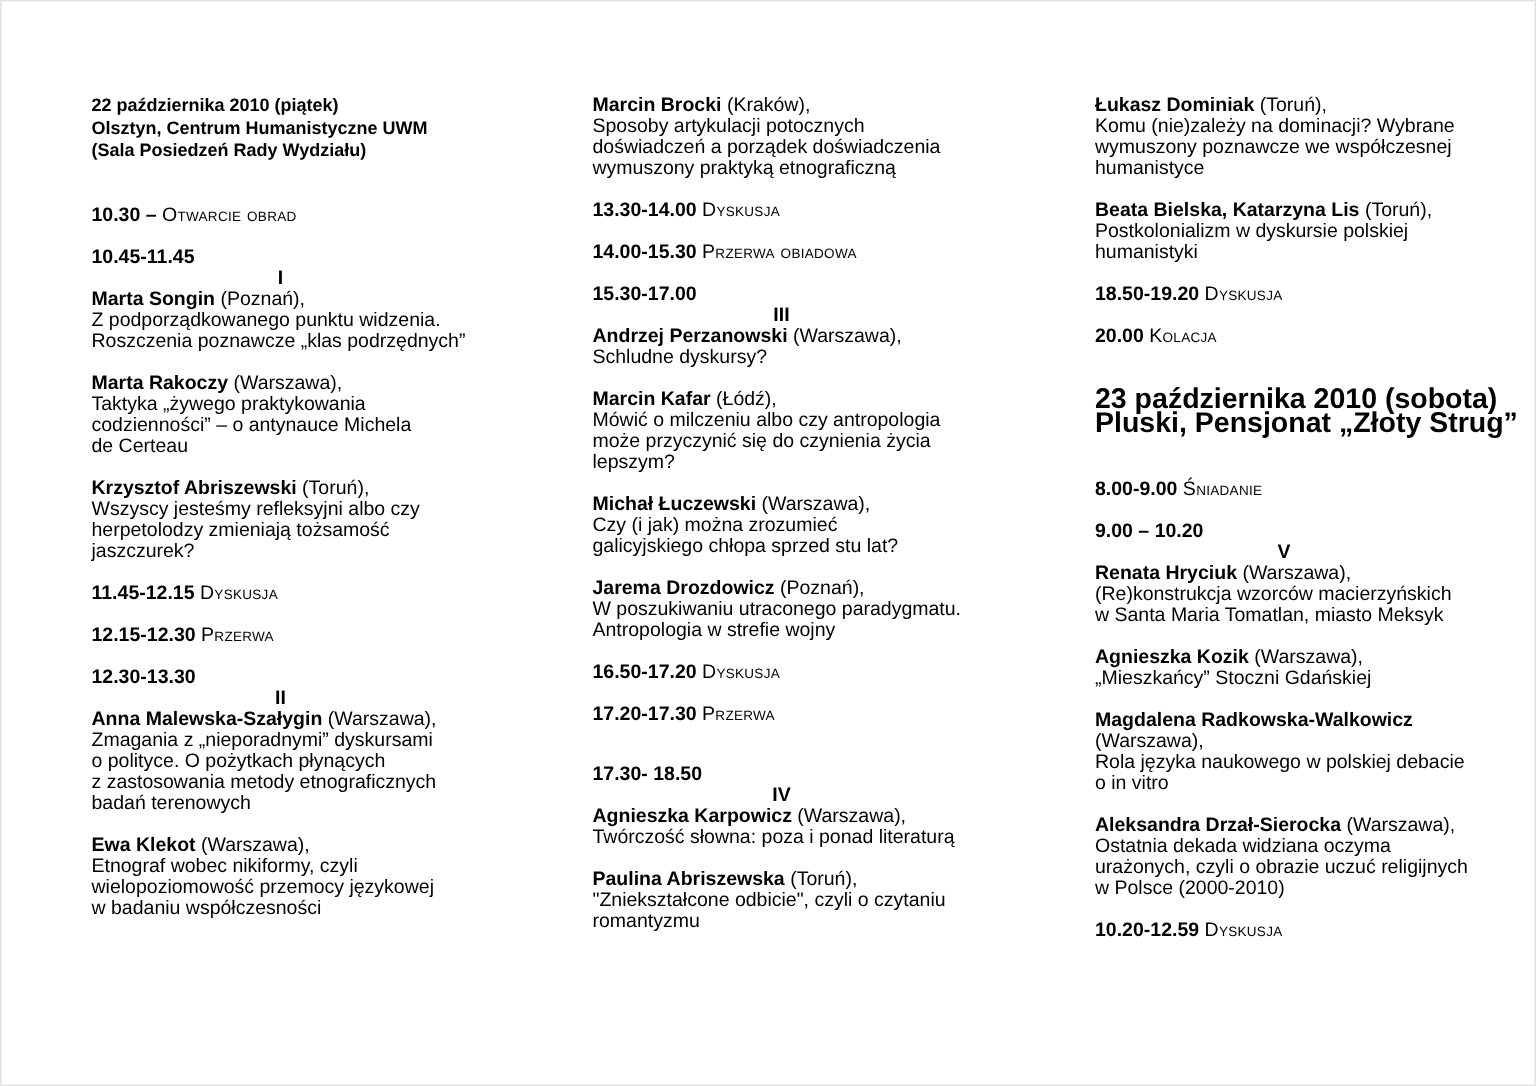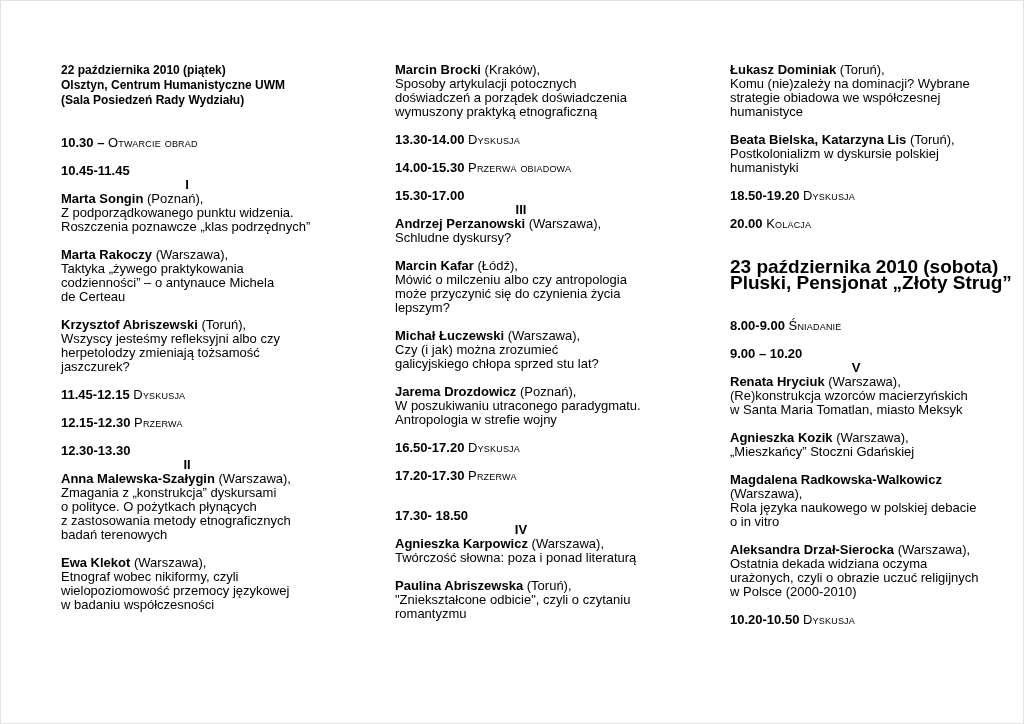--- a/index.html
+++ b/index.html
@@ -63,21 +63,21 @@
         <div class="line desc">jaszczurek?</div>
       </div>
       <div class="block caps" style="margin-top: 14px;"><span class="pre">11.45-12.15 </span><span class="sc">Dyskusja</span></div>
       <div class="block caps" style="margin-top: 14px;"><span class="pre">12.15-12.30 </span><span class="sc">Przerwa</span></div>
       <div class="block session" style="margin-top: 14px;">
         <div class="time">12.30-13.30</div>
         <div class="numeral">II</div>
       </div>
       <div class="block talk" style="margin-top: 0px;">
         <div class="line head"><span class="name">Anna Malewska-Szałygin</span> <span class="affil">(Warszawa),</span></div>
-        <div class="line desc">Zmagania z „konstrukcja” dyskursami</div>
+        <div class="line desc">Zmagania z „nieporadnymi” dyskursami</div>
         <div class="line desc">o polityce. O pożytkach płynących</div>
         <div class="line desc">z zastosowania metody etnograficznych</div>
         <div class="line desc">badań terenowych</div>
       </div>
       <div class="block talk" style="margin-top: 14px;">
         <div class="line head"><span class="name">Ewa Klekot</span> <span class="affil">(Warszawa),</span></div>
         <div class="line desc">Etnograf wobec nikiformy, czyli</div>
         <div class="line desc">wielopoziomowość przemocy językowej</div>
         <div class="line desc">w badaniu współczesności</div>
       </div>
@@ -128,21 +128,21 @@
       <div class="block talk" style="margin-top: 14px;">
         <div class="line head"><span class="name">Paulina Abriszewska</span> <span class="affil">(Toruń),</span></div>
         <div class="line desc">"Zniekształcone odbicie", czyli o czytaniu</div>
         <div class="line desc">romantyzmu</div>
       </div>
     </div>
     <div class="column">
       <div class="block talk" style="margin-top: 0px;">
         <div class="line head"><span class="name">Łukasz Dominiak</span> <span class="affil">(Toruń),</span></div>
         <div class="line desc">Komu (nie)zależy na dominacji? Wybrane</div>
-        <div class="line desc">strategie obiadowa we współczesnej</div>
+        <div class="line desc">wymuszony poznawcze we współczesnej</div>
         <div class="line desc">humanistyce</div>
       </div>
       <div class="block talk" style="margin-top: 14px;">
         <div class="line head"><span class="name">Beata Bielska, Katarzyna Lis</span> <span class="affil">(Toruń),</span></div>
         <div class="line desc">Postkolonializm w dyskursie polskiej</div>
         <div class="line desc">humanistyki</div>
       </div>
       <div class="block caps" style="margin-top: 14px;"><span class="pre">18.50-19.20 </span><span class="sc">Dyskusja</span></div>
       <div class="block caps" style="margin-top: 14px;"><span class="pre">20.00 </span><span class="sc">Kolacja</span></div>
       <div class="block heading large" style="margin-top: 28px;">
@@ -168,15 +168,15 @@
         <div class="line"><span class="affil">(Warszawa),</span></div>
         <div class="line desc">Rola języka naukowego w polskiej debacie</div>
         <div class="line desc">o in vitro</div>
       </div>
       <div class="block talk" style="margin-top: 14px;">
         <div class="line head"><span class="name">Aleksandra Drzał-Sierocka</span> <span class="affil">(Warszawa),</span></div>
         <div class="line desc">Ostatnia dekada widziana oczyma</div>
         <div class="line desc">urażonych, czyli o obrazie uczuć religijnych</div>
         <div class="line desc">w Polsce (2000-2010)</div>
       </div>
-      <div class="block caps" style="margin-top: 14px;"><span class="pre">10.20-10.50 </span><span class="sc">Dyskusja</span></div>
+      <div class="block caps" style="margin-top: 14px;"><span class="pre">10.20-12.59 </span><span class="sc">Dyskusja</span></div>
     </div>
   </div>
 
 </body></html>

